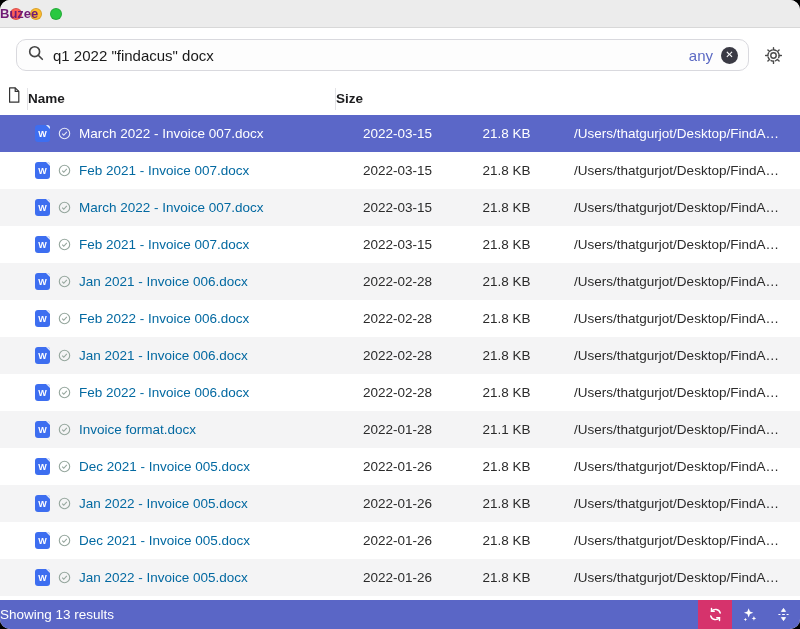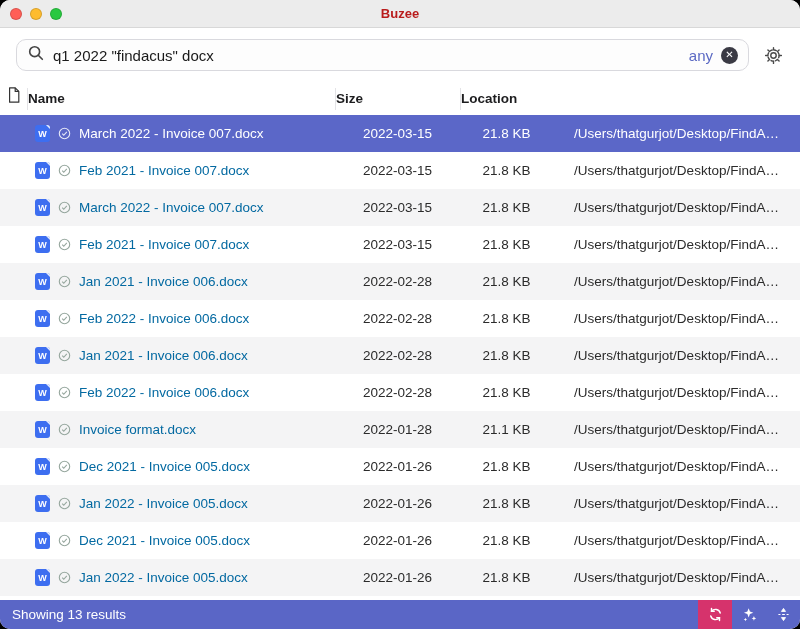--- a/index.html
+++ b/index.html
@@ -12,22 +12,22 @@
   .titlebar {
     height: 28px; background: #ececec; border-bottom: 1px solid #d8d8d8;
     display: flex; align-items: center; position: relative; flex: 0 0 auto;
   }
   .traffic { display: flex; gap: 8px; margin-left: 10px; }
   .light { width: 12px; height: 12px; border-radius: 50%; border: 0.5px solid rgba(0,0,0,.15); }
   .light.red { background: #ff5f57; }
   .light.yellow { background: #febc2e; }
   .light.green { background: #28c840; }
   .win-title {
-    position: absolute; left: 0; right: 0; text-align: center;
-    font-size: 13px; font-weight: bold; color: #b91c1c; pointer-events: none;
+    position: absolute; left: 0; right: 0; 
+    font-size: 13px; font-weight: bold; color: #701a75; pointer-events: none;
   }
   
   .search-row {
     height: 54px; background: #fff; display: flex; align-items: center;
     padding: 0 16px; gap: 14px; flex: 0 0 auto;
   }
   .search-box {
     flex: 1; height: 32px; border: 1px solid #d9d9de; border-radius: 10px;
     background: #fdfdfd; display: flex; align-items: center; padding: 0 10px; gap: 8px;
   }
@@ -71,21 +71,21 @@
     border-top: 4px solid rgba(255,255,255,.9); border-left: 4px solid transparent;
     border-top-right-radius: 3px;
   }
   .check-ic { color: #96a79e; display: flex; flex: 0 0 auto; }
   
   .footer-gap { flex: 1; background: #fff; }
   .statusbar {
     height: 29px; background: var(--accent-indigo); display: flex; align-items: center;
     color: #fff; flex: 0 0 auto;
   }
-  .status-text { font-size: 13.5px; padding-left: 12px; flex: 1; }
+  .status-text { font-size: 13.5px; flex: 1; }
   .bar-btn {
     width: 34px; height: 29px; border: none; background: transparent;
     display: flex; align-items: center; justify-content: center; cursor: pointer;
   }
   .bar-btn.pink { background: var(--pink-button); }
 </style>
 </head>
 <body>
 
 <div class="window">
@@ -124,21 +124,20 @@
     <div class="th first">
       <span>
         <svg width="16" height="18" viewBox="0 0 20 22" fill="none" stroke="#333" stroke-width="1.5" stroke-linejoin="round">
             <path d="M4.5 2h7l4.5 4.5V20h-11.5z"></path>
             <path d="M11.5 2v4.5H16"></path>
           </svg>
       </span>
     </div>
     <div class="th">Name</div>
     <div class="th">Size</div>
-    <div class="th">Location</div>
   </div>
 
   <div class="rows">
       <div class="row grid-cols selected">
       <div class="cell"></div>
       <div class="name-cell">
         <span class="wicon">W</span>
         <span class="check-ic">
           <svg width="13" height="13" viewBox="0 0 14 14" fill="none" stroke="currentColor" stroke-width="1.2">
               <circle cx="7" cy="7" r="5.6"></circle>

